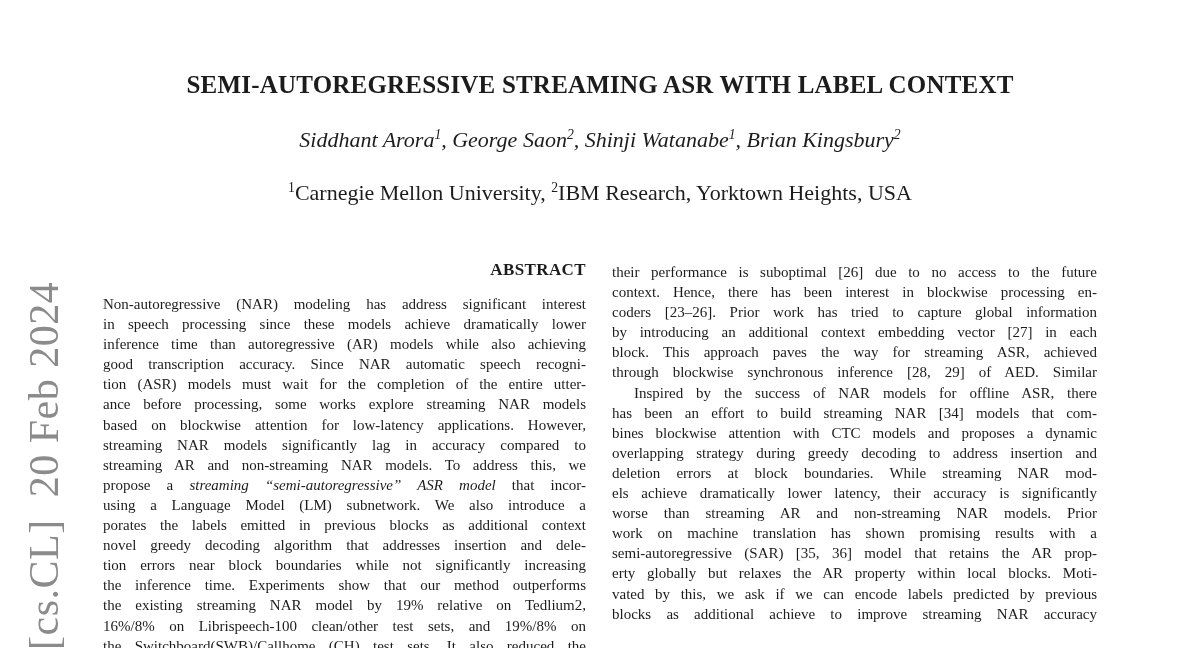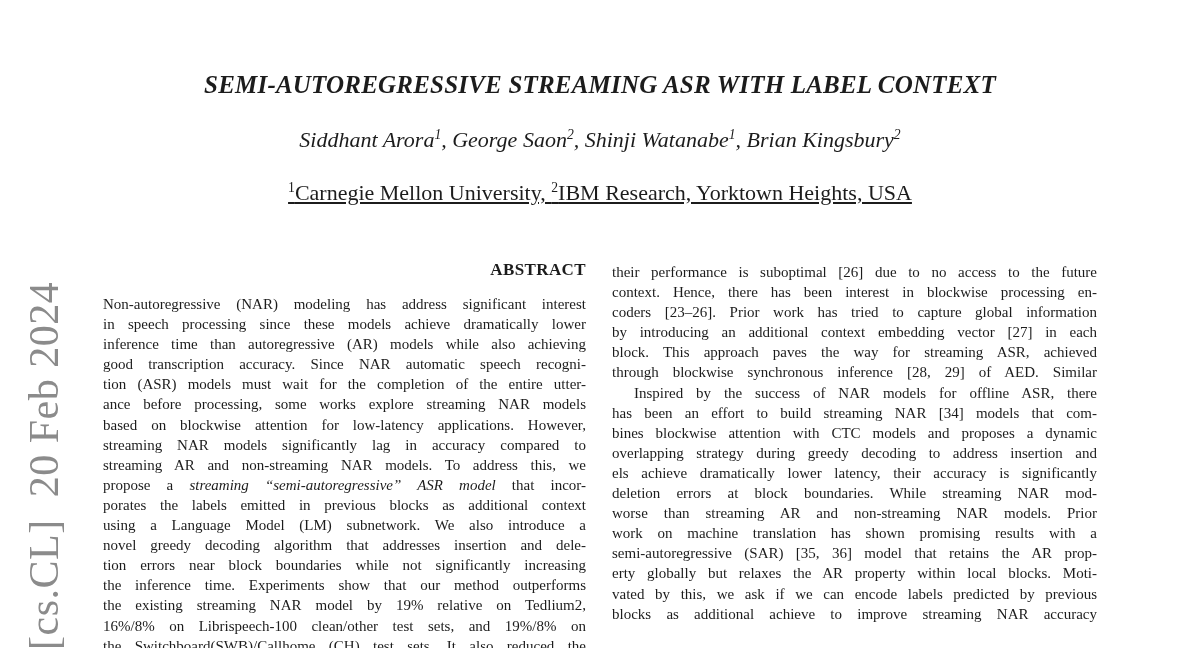--- a/index.html
+++ b/index.html
@@ -26,39 +26,37 @@
   .title {
     position: absolute;
     top: 71px;
     left: 0;
     width: 1200px;
     margin: 0;
     text-align: center;
     font-size: 25px;
     font-weight: bold;
     letter-spacing: 0.2px;
-    font-style: italic;
   }
   .authors {
     position: absolute;
     top: 127px;
     left: 0;
     width: 1200px;
     text-align: center;
     font-size: 22px;
     font-style: italic;
   }
   .affil {
     position: absolute;
     top: 180px;
     left: 0;
     width: 1200px;
     text-align: center;
     font-size: 22px;
-    text-decoration: underline;
   }
   sup { font-size: 62%; line-height: 0; }
   .abs-head {
     position: absolute;
     top: 260px;
     left: 103px;
     width: 483px;
     text-align: right;
     font-size: 17px;
     font-weight: bold;
@@ -93,42 +91,42 @@
       <div class="line"><span>Non-autoregressive (NAR) modeling has address significant interest</span></div>
       <div class="line"><span>in speech processing since these models achieve dramatically lower</span></div>
       <div class="line"><span>inference time than autoregressive (AR) models while also achieving</span></div>
       <div class="line"><span>good transcription accuracy. Since NAR automatic speech recogni-</span></div>
       <div class="line"><span>tion (ASR) models must wait for the completion of the entire utter-</span></div>
       <div class="line"><span>ance before processing, some works explore streaming NAR models</span></div>
       <div class="line"><span>based on blockwise attention for low-latency applications. However,</span></div>
       <div class="line"><span>streaming NAR models significantly lag in accuracy compared to</span></div>
       <div class="line"><span>streaming AR and non-streaming NAR models. To address this, we</span></div>
       <div class="line"><span>propose a </span><i>streaming “semi-autoregressive” ASR model</i><span> that incor-</span></div>
+      <div class="line"><span>using a Language Model (LM) subnetwork. We also introduce a</span></div>
       <div class="line"><span>porates the labels emitted in previous blocks as additional context</span></div>
-      <div class="line"><span>using a Language Model (LM) subnetwork. We also introduce a</span></div>
       <div class="line"><span>novel greedy decoding algorithm that addresses insertion and dele-</span></div>
       <div class="line"><span>tion errors near block boundaries while not significantly increasing</span></div>
       <div class="line"><span>the inference time. Experiments show that our method outperforms</span></div>
       <div class="line"><span>the existing streaming NAR model by 19% relative on Tedlium2,</span></div>
       <div class="line"><span>16%/8% on Librispeech-100 clean/other test sets, and 19%/8% on</span></div>
       <div class="line"><span>the Switchboard(SWB)/Callhome (CH) test sets. It also reduced the</span></div>
     </div>
   <div class="col col-right">
       <div class="line"><span>their performance is suboptimal [26] due to no access to the future</span></div>
       <div class="line"><span>context. Hence, there has been interest in blockwise processing en-</span></div>
       <div class="line"><span>coders [23–26]. Prior work has tried to capture global information</span></div>
       <div class="line"><span>by introducing an additional context embedding vector [27] in each</span></div>
       <div class="line"><span>block. This approach paves the way for streaming ASR, achieved</span></div>
       <div class="line"><span>through blockwise synchronous inference [28, 29] of AED. Similar</span></div>
       <div class="line indent"><span>Inspired by the success of NAR models for offline ASR, there</span></div>
       <div class="line"><span>has been an effort to build streaming NAR [34] models that com-</span></div>
       <div class="line"><span>bines blockwise attention with CTC models and proposes a dynamic</span></div>
       <div class="line"><span>overlapping strategy during greedy decoding to address insertion and</span></div>
+      <div class="line"><span>deletion errors at block boundaries. While streaming NAR mod-</span></div>
       <div class="line"><span>els achieve dramatically lower latency, their accuracy is significantly</span></div>
-      <div class="line"><span>deletion errors at block boundaries. While streaming NAR mod-</span></div>
       <div class="line"><span>worse than streaming AR and non-streaming NAR models. Prior</span></div>
       <div class="line"><span>work on machine translation has shown promising results with a</span></div>
       <div class="line"><span>semi-autoregressive (SAR) [35, 36] model that retains the AR prop-</span></div>
       <div class="line"><span>erty globally but relaxes the AR property within local blocks. Moti-</span></div>
       <div class="line"><span>vated by this, we ask if we can encode labels predicted by previous</span></div>
       <div class="line"><span>blocks as additional achieve to improve streaming NAR accuracy</span></div>
     </div>
 </div>
 
 </body></html>

